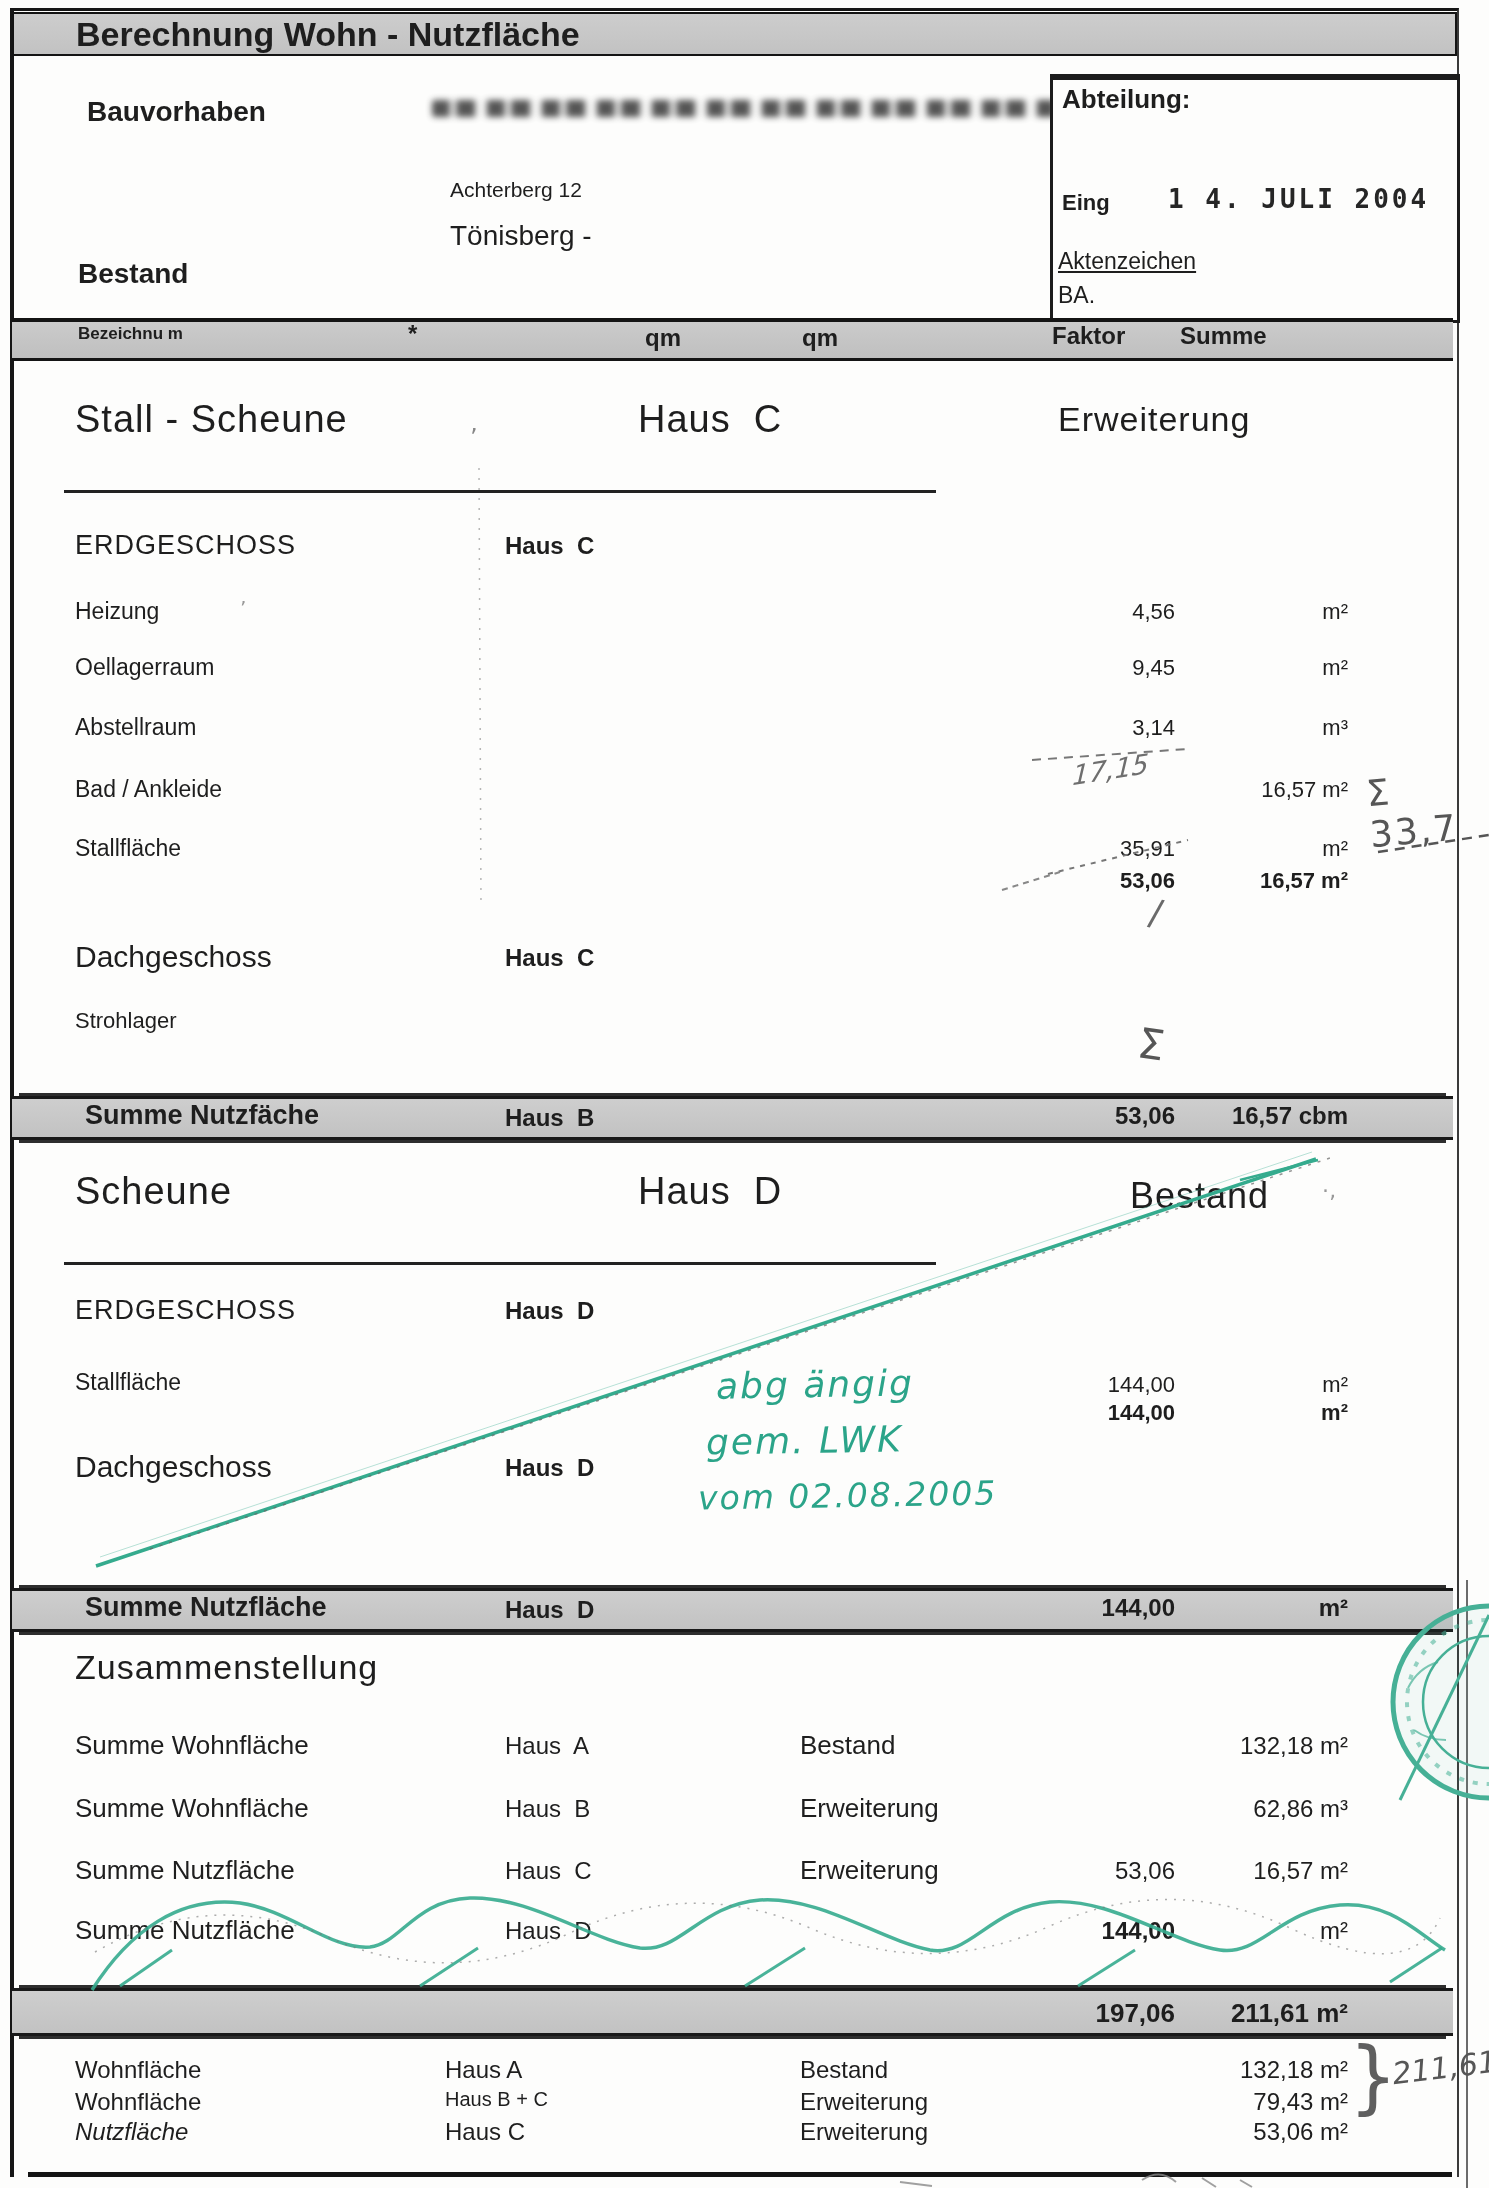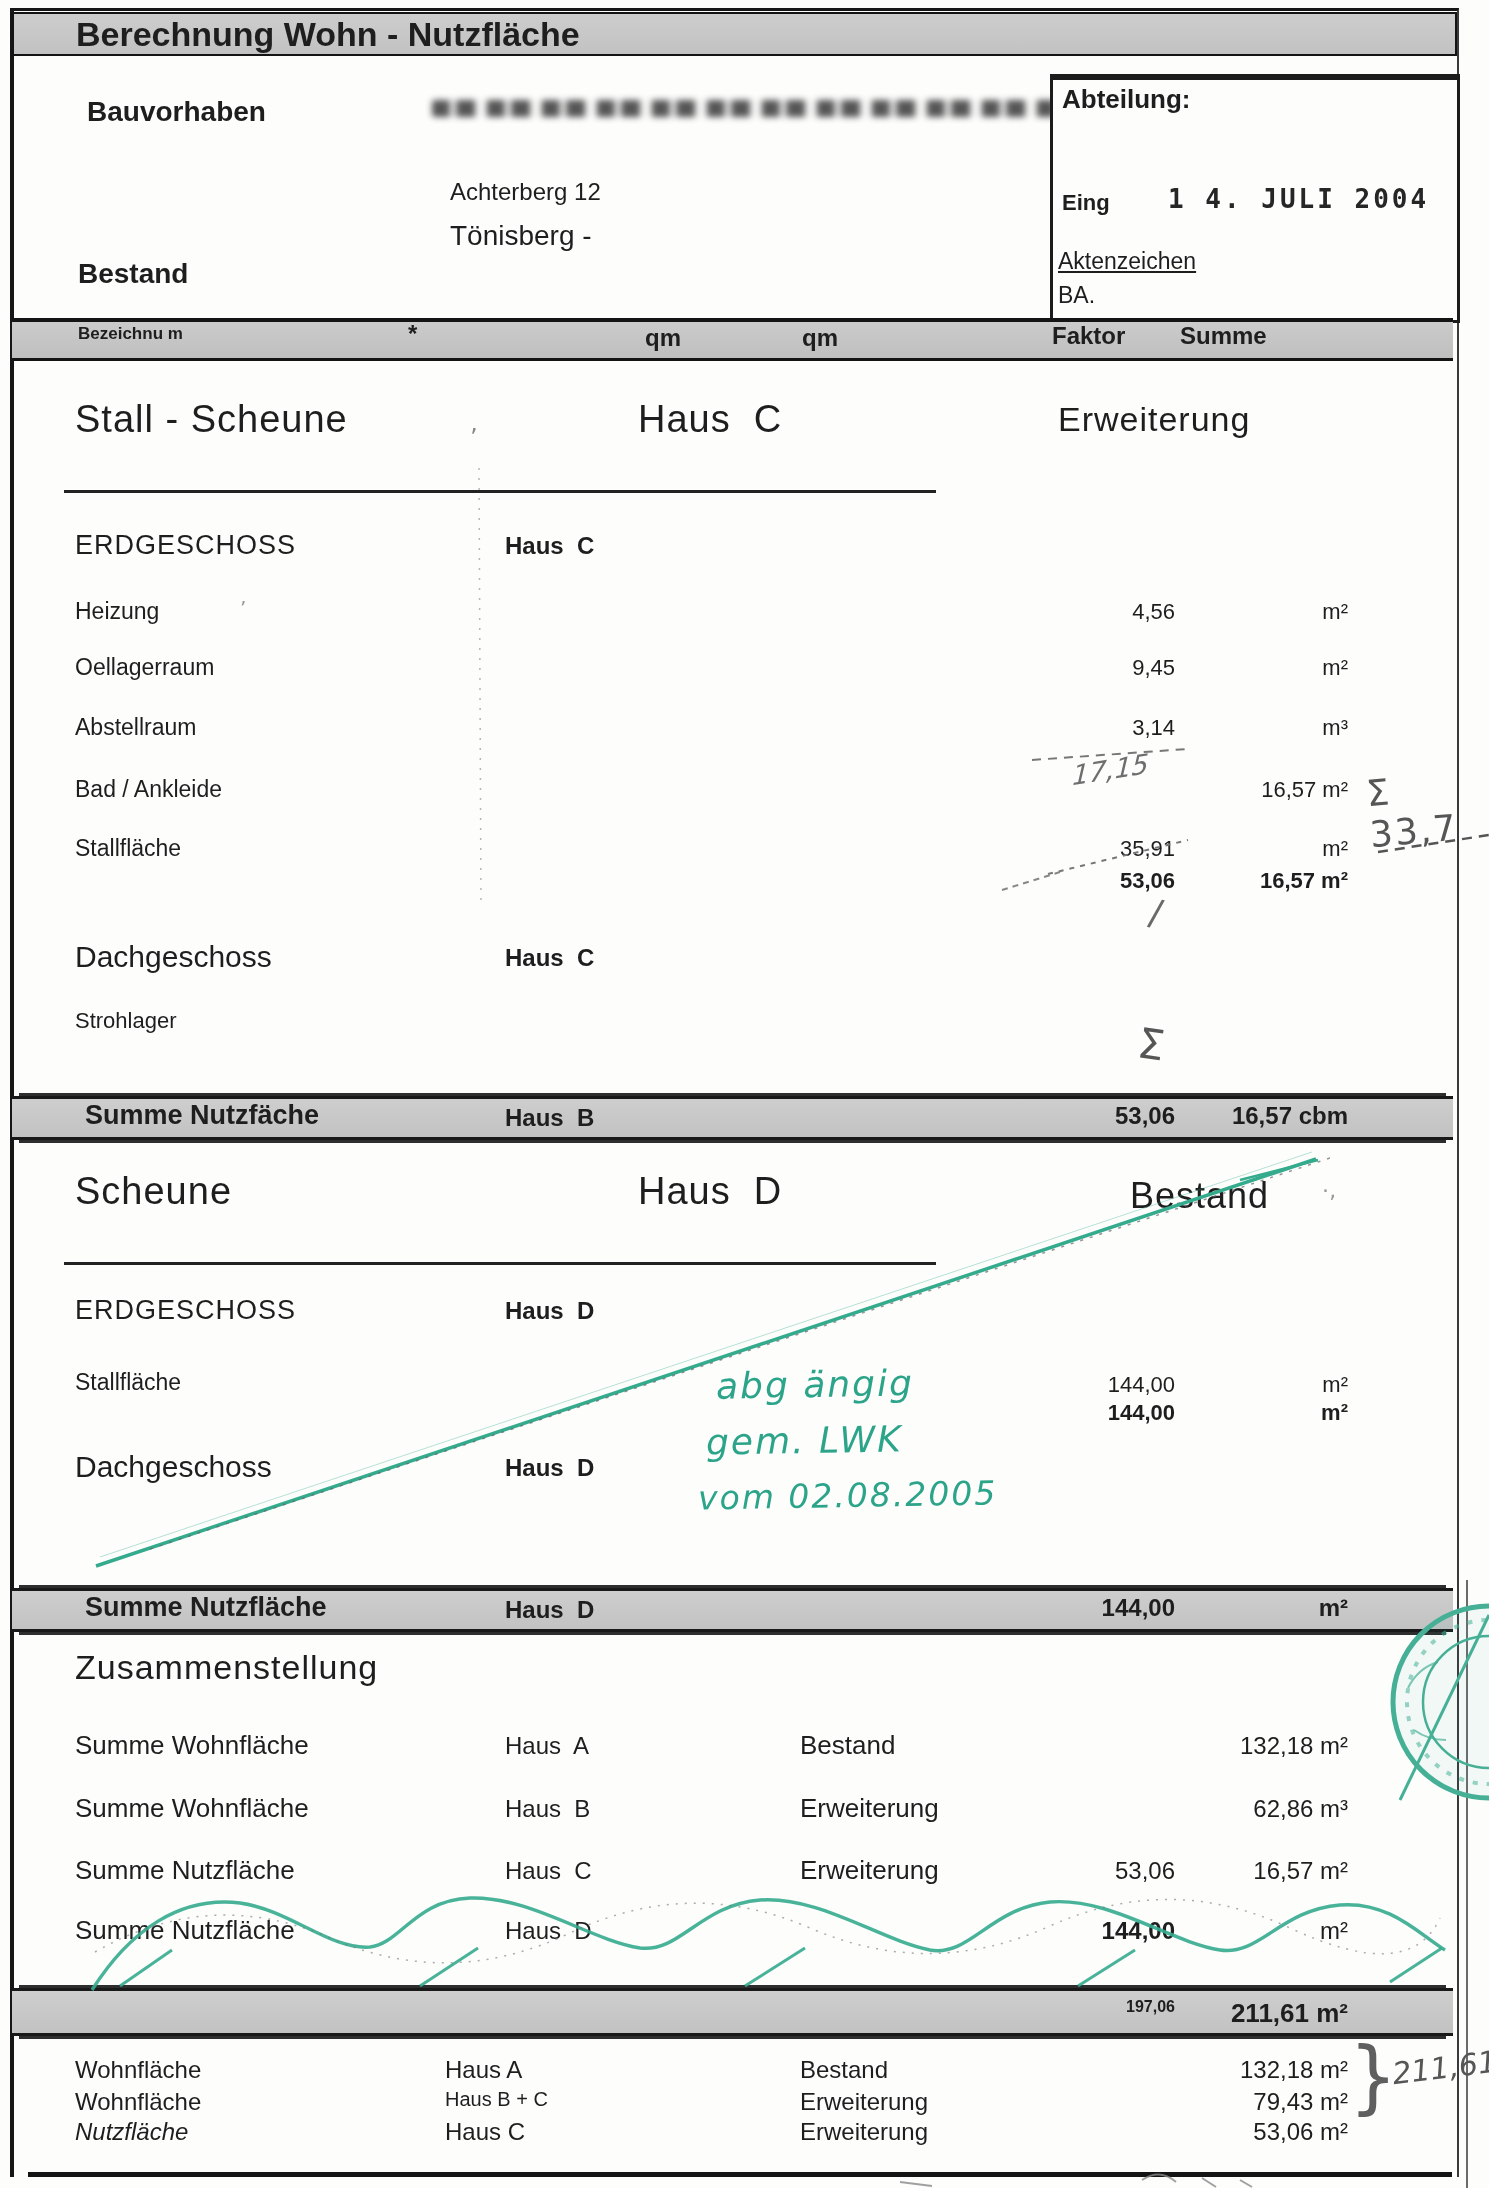--- a/index.html
+++ b/index.html
@@ -43,21 +43,21 @@
 
 <div class="page">
 
   <div class="frame"></div>
 
   <div class="titlebar"></div>
   <div class="t b" style="left:76px;top:15px;font-size:34px;">Berechnung Wohn - Nutzfläche</div>
 
   <div class="t b" style="left:75px;top:96px;font-size:28px;margin-left:12px;">Bauvorhaben</div>
   <div class="redact"></div>
-  <div class="t" style="left:450px;top:178px;font-size:24px;">Achterberg 12</div>
+  <div class="t" style="left:450px;top:178px;font-size:21px;">Achterberg 12</div>
   <div class="t" style="left:450px;top:220px;font-size:28px;">Tönisberg -</div>
   <div class="t b" style="left:78px;top:258px;font-size:28px;">Bestand</div>
 
   <div class="stampbox"></div>
   <div class="t b" style="left:1062px;top:84px;font-size:26px;">Abteilung:</div>
   <div class="t b" style="left:1062px;top:190px;font-size:22px;">Eing</div>
   <div class="t b" style="left:1168px;top:184px;font-size:26px;letter-spacing:3px;font-family:'DejaVu Sans Mono',monospace;color:#262626;">1 4. JULI 2004</div>
   <div class="t" style="left:1058px;top:248px;font-size:23px;text-decoration:underline;">Aktenzeichen</div>
   <div class="t" style="left:1058px;top:282px;font-size:23px;">BA.</div>
 
@@ -153,21 +153,21 @@
   <div class="status" style="top:1855px;">Erweiterung</div>
   <div class="qm" style="top:1857px;font-size:24px;">53,06</div>
   <div class="sm" style="top:1857px;font-size:24px;">16,57 m²</div>
 
   <div class="zlbl" style="top:1915px;">Summe Nutzfläche</div>
   <div class="hausr" style="top:1917px;">Haus  D</div>
   <div class="qm b" style="top:1917px;font-size:24px;">144,00</div>
   <div class="sm" style="top:1917px;font-size:24px;">m²</div>
 
   <div class="bar" style="top:1988px;height:42px;"></div>
-  <div class="qm b" style="top:1998px;font-size:16px;">197,06</div>
+  <div class="qm b" style="top:1998px;font-size:26px;">197,06</div>
   <div class="sm b" style="top:1998px;font-size:26px;">211,61 m²</div>
 
   <div class="t" style="left:75px;top:2056px;font-size:24px;">Wohnfläche</div>
   <div class="t" style="left:445px;top:2056px;font-size:24px;">Haus A</div>
   <div class="t" style="left:800px;top:2056px;font-size:24px;">Bestand</div>
   <div class="sm" style="top:2056px;font-size:24px;">132,18 m²</div>
 
   <div class="t" style="left:75px;top:2088px;font-size:24px;">Wohnfläche</div>
   <div class="t" style="left:445px;top:2088px;font-size:20px;">Haus B + C</div>
   <div class="t" style="left:800px;top:2088px;font-size:24px;">Erweiterung</div>

